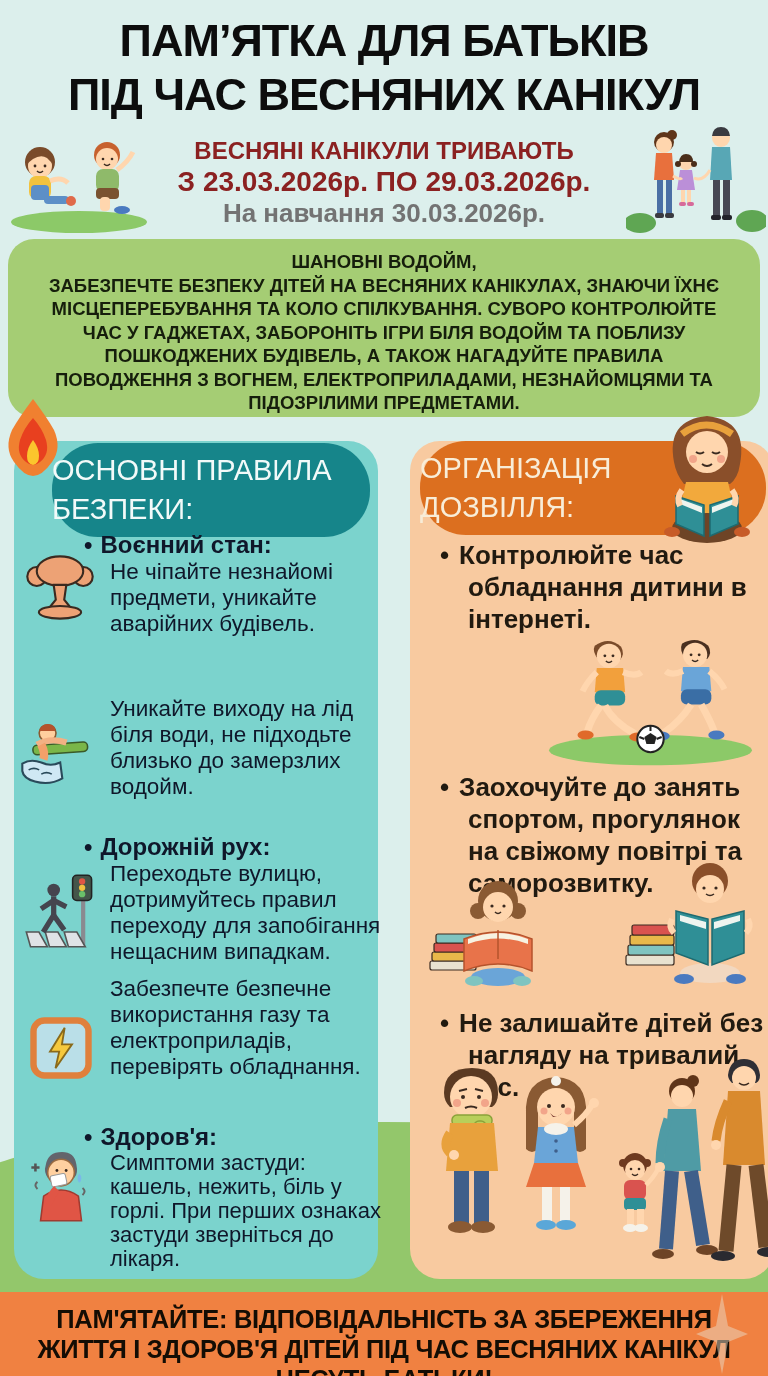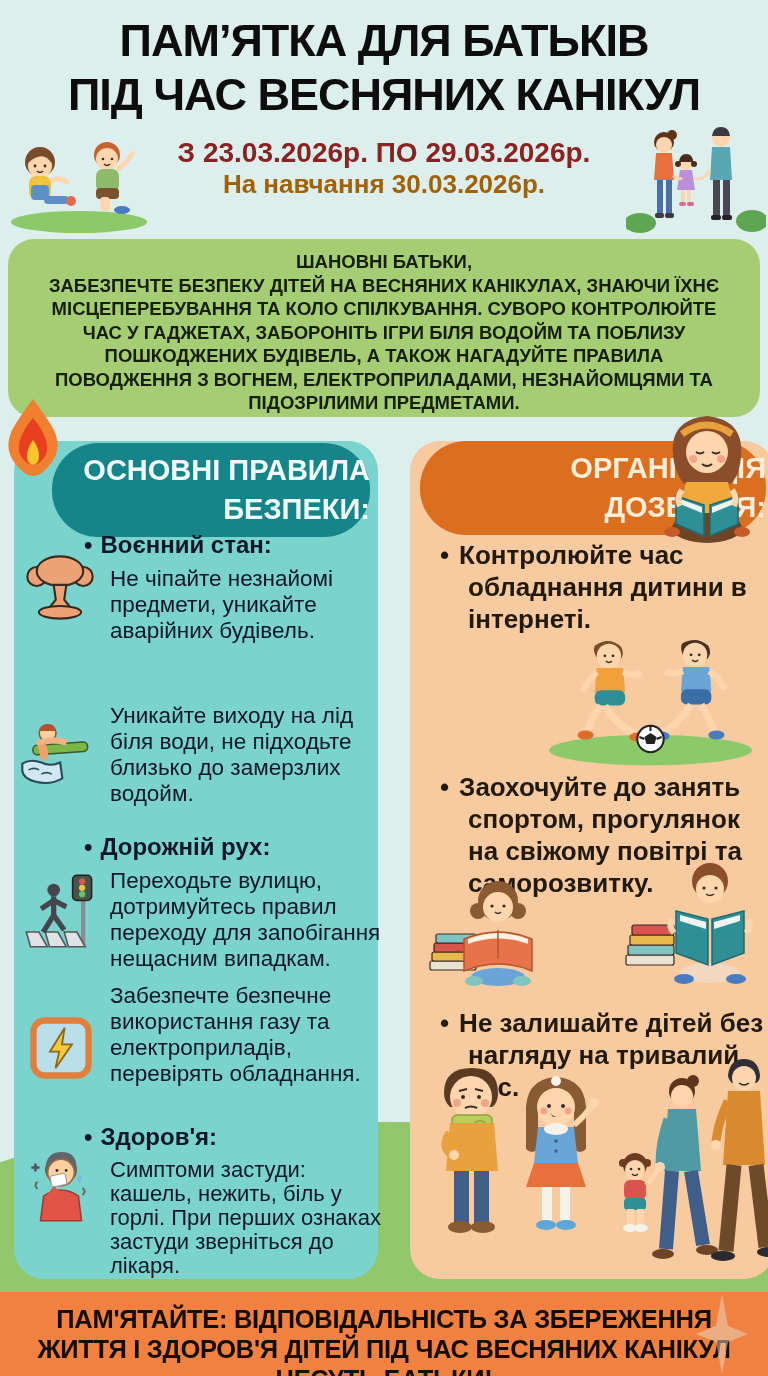--- a/index.html
+++ b/index.html
@@ -6,39 +6,39 @@
   .page{position:relative;width:768px;height:1376px;background:#dcefec;overflow:hidden;
         font-family:"Liberation Sans","DejaVu Sans",sans-serif;color:#111;}
   .grass-band{position:absolute;left:-40px;right:-40px;top:1122px;height:300px;background:#93c76b;
         border-radius:50% 50% 0 0 / 70px 70px 0 0;}
   
   .title{position:absolute;top:14px;left:0;right:0;text-align:center;font-weight:bold;
         font-size:45px;line-height:54px;letter-spacing:-1px;color:#0d0d0d;}
   .subtitle{position:absolute;top:136px;left:130px;right:130px;text-align:center;font-weight:bold;}
   .sub1{font-size:24px;line-height:29px;color:#8b2121;}
   .sub2{font-size:28px;line-height:33px;color:#8b2121;}
-  .sub3{font-size:26px;line-height:31px;color:#a16207;}
+  .sub3{font-size:26px;line-height:31px;color:#737373;}
   .illu{position:absolute;}
   
   .intro{position:absolute;left:8px;right:8px;top:239px;height:178px;background:#a5cd74;border-radius:26px;
         box-sizing:border-box;padding:11px 26px;text-align:center;font-weight:bold;
         font-size:18.5px;line-height:23.5px;color:#161e0c;}
   
   .col{position:absolute;top:441px;height:838px;border-radius:30px;}
   .col-safety{left:14px;width:364px;background:#7bd3cd;}
   .col-leisure{left:390px;width:364px;background:#f8caa0;margin-left:20px;}
-  .pill{position:absolute;border-radius:46px;text-align:right;font-weight:bold;box-sizing:border-box;}
+  .pill{position:absolute;border-radius:46px;text-align:left;font-weight:normal;box-sizing:border-box;}
   .pill-safety{left:38px;right:8px;top:2px;height:94px;background:#16858a;color:#f2faf9;
         font-size:29px;line-height:39px;padding-top:8px;}
   .pill-leisure{left:10px;right:8px;top:0;height:94px;background:#dc6f1f;color:#f8edd8;
         font-size:29px;line-height:39px;padding-top:8px;}
   .s-item{position:absolute;left:70px;width:300px;color:#0f172a;}
   .s-head{font-weight:bold;font-size:24px;line-height:27px;}
   .s-head .dot{margin-right:8px;}
-  .s-body{font-size:22.5px;line-height:26px;padding-left:26px;margin-top:8px;}
+  .s-body{font-size:22.5px;line-height:26px;padding-left:26px;margin-top:1px;}
   .s-item.tight .s-body{font-size:22px;line-height:24px;}
   .s-icon{position:absolute;width:76px;height:76px;left:8px;}
   .l-item{position:absolute;left:30px;width:306px;font-weight:bold;font-size:26px;line-height:32px;
         color:#211a10;padding-left:28px;text-indent:-28px;}
   .l-item .dot{margin-right:10px;}
   
   .footer{position:absolute;left:0;right:0;top:1292px;height:84px;background:#f08141;box-sizing:border-box;
         padding:12px 24px 0;text-align:center;font-weight:bold;font-size:25.5px;line-height:30px;
         letter-spacing:-0.3px;color:#140d04;}
   .watermark{position:absolute;right:20px;top:1294px;opacity:.5;}
@@ -49,20 +49,21 @@
 
 <div class="page">
 
   <div class="grass-band"></div>
 
   <div class="title">
     <div>ПАМ’ЯТКА ДЛЯ БАТЬКІВ</div>
     <div>ПІД ЧАС ВЕСНЯНИХ КАНІКУЛ</div>
   </div>
   <div class="subtitle">
+    <div class="sub1">ВЕСНЯНІ КАНІКУЛИ ТРИВАЮТЬ</div>
     <div class="sub2">З 23.03.2026р. ПО 29.03.2026р.</div>
     <div class="sub3">На навчання 30.03.2026р.</div>
   </div>
 
   <div class="illu" style="left:4px;top:126px;">
     <svg width="155" height="108" viewBox="0 0 155 108">
       <ellipse cx="75" cy="96" rx="68" ry="11" fill="#8cc968"></ellipse>
       <circle cx="36" cy="36" r="15" fill="#7a4b2a"></circle>
       <circle cx="36" cy="40" r="12" fill="#ffd6ae"></circle>
       <path d="M24 37 Q25 24 38 26 Q48 28 48 37 L43 32 Q37 28 29 33 Z" fill="#7a4b2a"></path>
@@ -114,21 +115,21 @@
       <path d="M86 27 L104 27 L106 60 L84 60 Z" fill="#58a7b5"></path>
       <rect x="87" y="60" width="7" height="36" fill="#474753"></rect>
         <rect x="97" y="60" width="7" height="36" fill="#474753"></rect>
       <rect x="85" y="95" width="10" height="5" rx="2" fill="#22222a"></rect>
         <rect x="96" y="95" width="10" height="5" rx="2" fill="#22222a"></rect>
       <path d="M68 58 Q77 62 84 50" stroke="#ffd6ae" stroke-width="3" fill="none"></path>
     </svg>
   </div>
 
   <div class="intro">
-    <div>ШАНОВНІ БАТЬКИ,</div>
+    <div>ШАНОВНІ ВОДОЙМ,</div>
     <div>ЗАБЕЗПЕЧТЕ БЕЗПЕКУ ДІТЕЙ НА ВЕСНЯНИХ КАНІКУЛАХ, ЗНАЮЧИ ЇХНЄ МІСЦЕПЕРЕБУВАННЯ ТА КОЛО СПІЛКУВАННЯ. СУВОРО КОНТРОЛЮЙТЕ ЧАС У ГАДЖЕТАХ, ЗАБОРОНІТЬ ІГРИ БІЛЯ ВОДОЙМ ТА ПОБЛИЗУ ПОШКОДЖЕНИХ БУДІВЕЛЬ, А ТАКОЖ НАГАДУЙТЕ ПРАВИЛА ПОВОДЖЕННЯ З ВОГНЕМ, ЕЛЕКТРОПРИЛАДАМИ, НЕЗНАЙОМЦЯМИ ТА ПІДОЗРІЛИМИ ПРЕДМЕТАМИ.</div>
   </div>
 
   <div class="illu" style="left:2px;top:396px;z-index:6;">
     <svg width="62" height="88" viewBox="0 0 62 88">
       <path d="M31 3 Q44 20 52 34 Q60 52 50 66 Q40 80 31 80 Q22 80 12 66 Q2 52 10 34 Q18 20 31 3 Z" fill="#f08030"></path>
       <path d="M31 22 Q40 32 44 44 Q48 58 38 66 Q31 72 24 66 Q14 58 18 44 Q22 32 31 22 Z" fill="#e8401f"></path>
       <path d="M31 44 Q37 52 37 60 Q37 68 31 69 Q25 68 25 60 Q25 52 31 44 Z" fill="#fbc62d"></path>
     </svg>
   </div>

